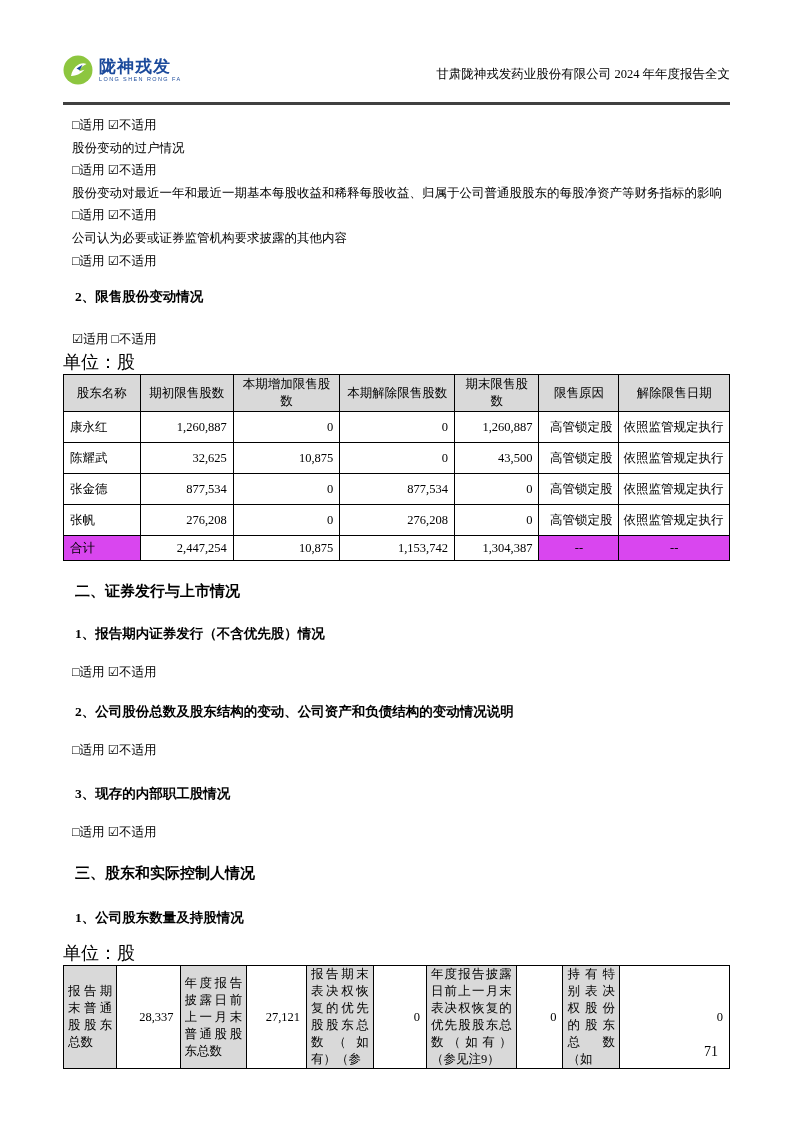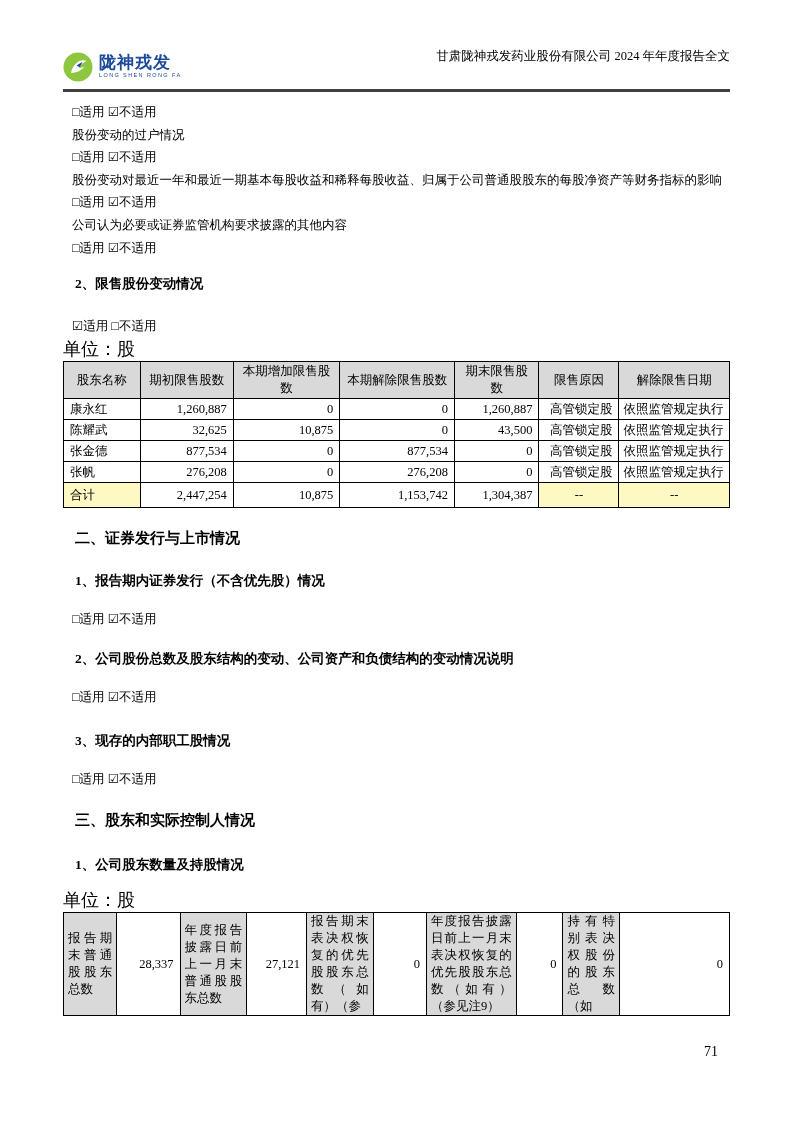--- a/index.html
+++ b/index.html
@@ -8,22 +8,22 @@
     width:793px;height:1122px;
     background:#fff;
     font-family:"Liberation Serif","DejaVu Serif",serif;
     color:#000;
     box-sizing:border-box;
     padding:48px 63px 0 63px;
     overflow:hidden;
   }
   
   .header{
-    display:flex;justify-content:space-between;
-    height:37px;border-bottom:3px solid #404040;padding-bottom:4px;
+    display:flex;justify-content:space-between;align-items:flex-end;
+    height:37px;border-bottom:3px solid #404040;padding-bottom:17px;
   }
   .logo{display:flex;align-items:center;gap:6px;}
   .logo-mark{width:30px;height:30px;flex:0 0 auto;}
   .logo-text-block{display:flex;flex-direction:column;line-height:1;}
   .logo-cn{
     font-family:"Liberation Sans","DejaVu Sans",sans-serif;
     font-weight:bold;font-size:17px;color:#1b4a9b;letter-spacing:1px;
   }
   .logo-en{
     font-family:"Liberation Sans","DejaVu Sans",sans-serif;
@@ -33,27 +33,27 @@
   
   .p-line{margin-left:9px;line-height:22.6px;font-size:12.5px;}
   .first-block{margin-top:9px;}
   .h-sub{font-size:13.5px;font-weight:bold;margin:16px 0 0 12px;line-height:18px;}
   .check-line{margin:22px 0 0 9px;font-size:12.5px;line-height:22px;}
   .unit-line{font-size:18px;margin-top:4px;margin-bottom:3px;line-height:17px;}
   
   table{width:100%;border-collapse:collapse;font-size:12.5px;table-layout:fixed;}
   td,th{border:1px solid #000;padding:1px 6px;box-sizing:border-box;}
   .t1 thead th{background:#d9d9d9;font-weight:normal;text-align:center;height:24px;}
-  .t1 tbody td{height:21px;}
+  .t1 tbody td{height:31px;}
   .t1 .c-name{text-align:left;}
   .t1 .c-num{text-align:right;}
   .t1 .c-reason{text-align:right;}
   .t1 .c-date{text-align:left;line-height:16px;padding:1px 4px;}
   .t1 .total td{height:25px;}
-  .t1 .g{background:#fef9c3;}
+  .t1 .g{background:#d946ef;}
   .t1 .c-dash{text-align:center;}
   
   .sec-l1{font-size:15px;font-weight:bold;margin:20px 0 0 12px;line-height:20px;}
   .sec-l1b{margin-top:22px;}
   .sec-l2{font-size:13.5px;font-weight:bold;margin:24px 0 0 12px;line-height:18px;}
   .sec-l2a{margin-top:22px;}
   .sec-l2b{margin-top:26px;}
   .sec-check{margin:20px 0 0 9px;font-size:12.5px;line-height:18px;}
   .unit-line2{margin-top:18px;}
   

